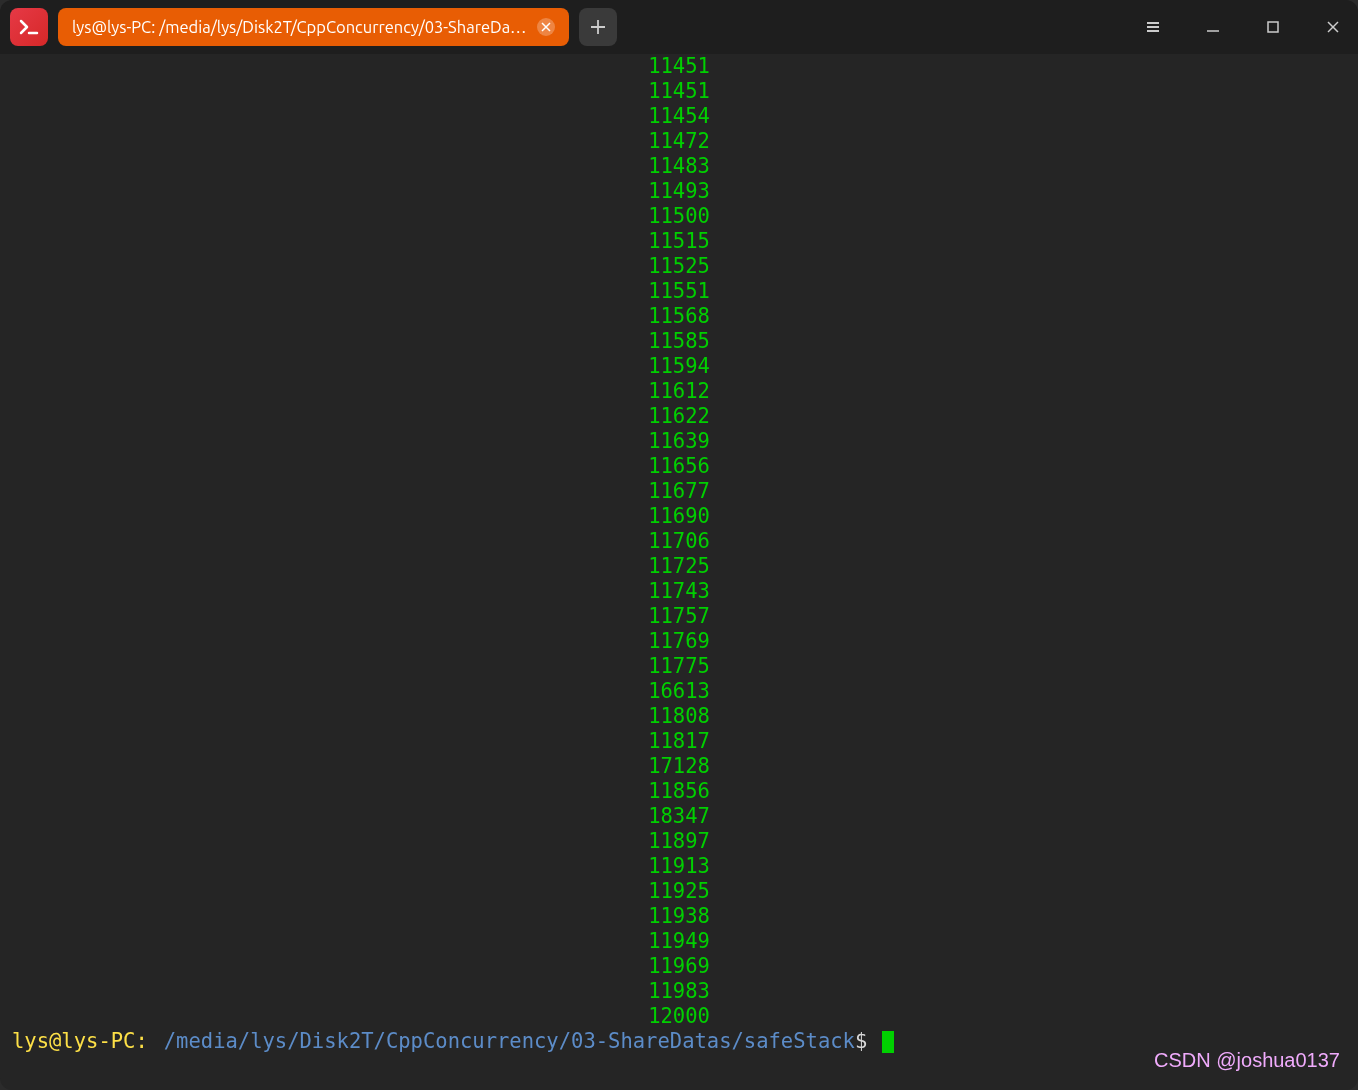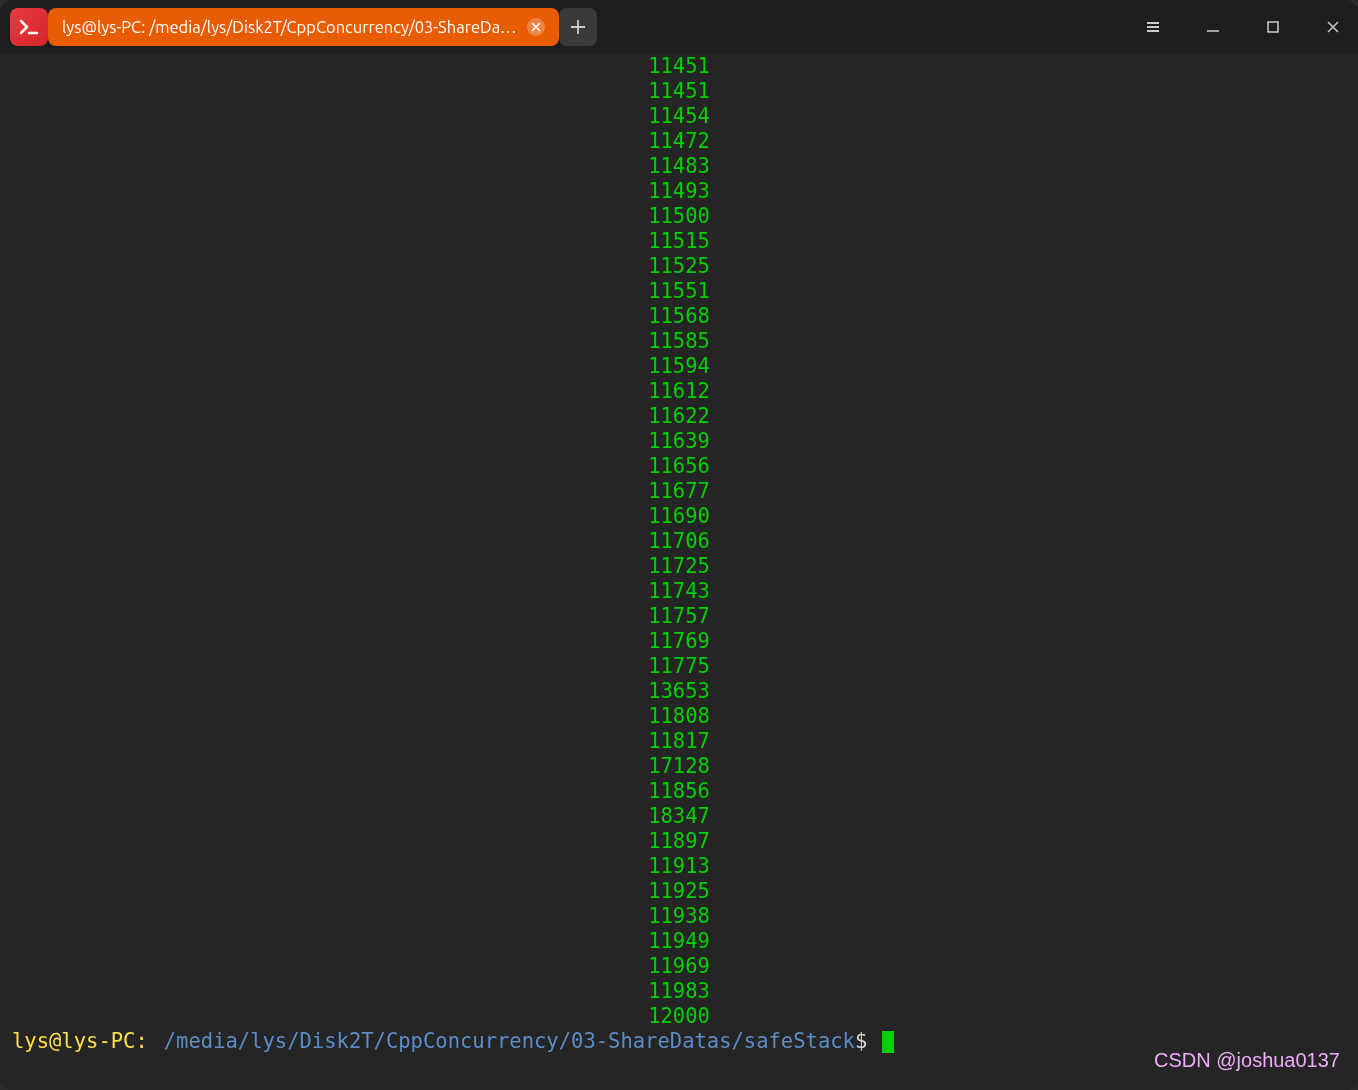--- a/index.html
+++ b/index.html
@@ -15,20 +15,21 @@
       height: 1090px;
       position: relative;
       overflow: hidden;
     }
     .titlebar {
       height: 54px;
       background: #1e1e1e;
       display: flex;
       align-items: center;
       padding: 0 10px;
+      gap: 10px;
       border-top-left-radius: 12px;
       border-top-right-radius: 12px;
     }
     .app-icon {
       width: 38px;
       height: 38px;
       background: linear-gradient(135deg, #e63946 0%, #d62828 100%);
       border-radius: 8px;
       display: flex;
       align-items: center;
@@ -228,21 +229,21 @@
       <div class="output-line">11639</div>
       <div class="output-line">11656</div>
       <div class="output-line">11677</div>
       <div class="output-line">11690</div>
       <div class="output-line">11706</div>
       <div class="output-line">11725</div>
       <div class="output-line">11743</div>
       <div class="output-line">11757</div>
       <div class="output-line">11769</div>
       <div class="output-line">11775</div>
-      <div class="output-line">13653</div>
+      <div class="output-line">16613</div>
       <div class="output-line">11808</div>
       <div class="output-line">11817</div>
       <div class="output-line">17128</div>
       <div class="output-line">11856</div>
       <div class="output-line">18347</div>
       <div class="output-line">11897</div>
       <div class="output-line">11913</div>
       <div class="output-line">11925</div>
       <div class="output-line">11938</div>
       <div class="output-line">11949</div>

